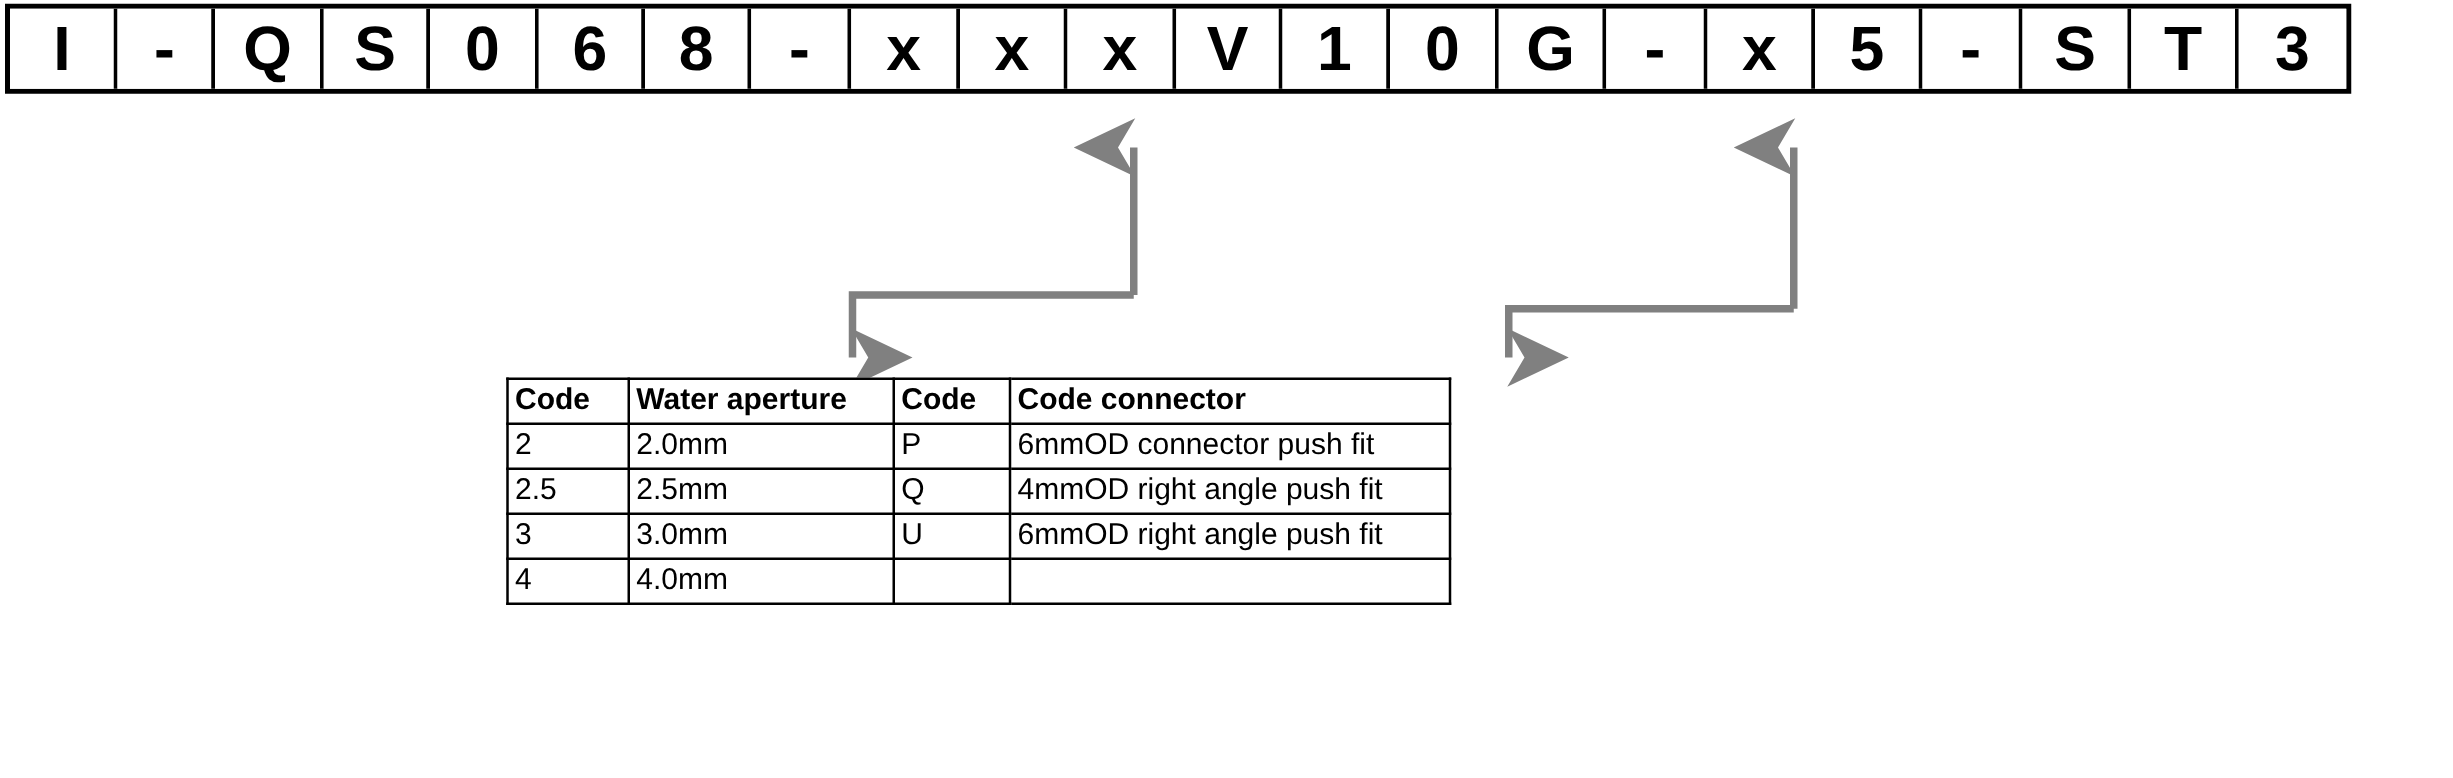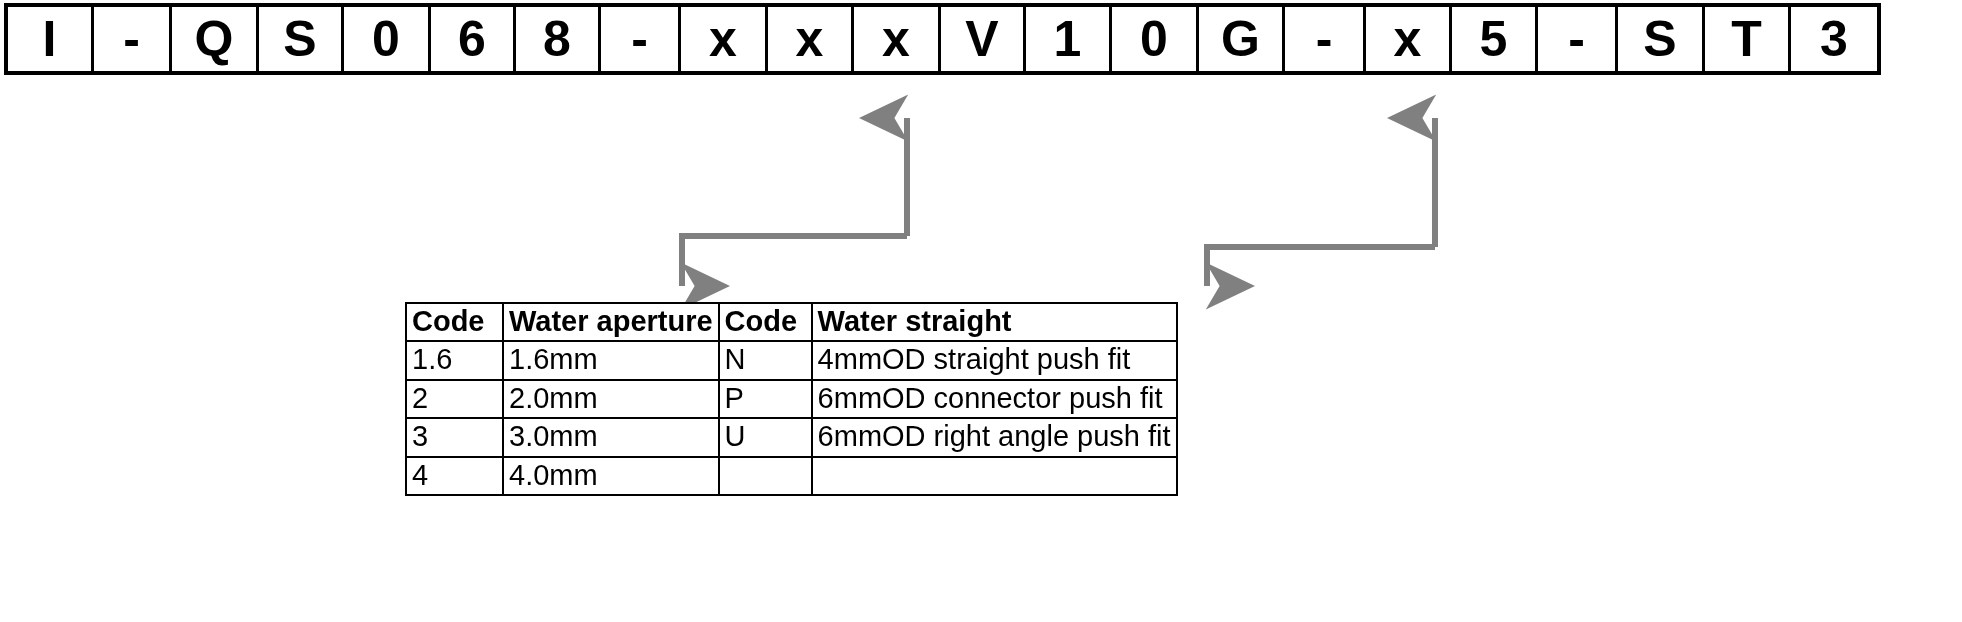--- a/index.html
+++ b/index.html
@@ -60,21 +60,21 @@
     position: absolute;
     left: 405px;
     top: 302px;
     border-collapse: collapse;
     background: #ffffff;
     table-layout: fixed;
   }
   #options-table td, #options-table th {
     border: 2px solid #000000;
     padding: 1px 5px 3px 5px;
-    font-size: 29px;
+    font-size: 24px;
     line-height: 1.12;
     font-family: "Liberation Sans", sans-serif;
     text-align: left;
     vertical-align: middle;
     height: 36px;
     box-sizing: border-box;
     color: #000000;
     white-space: nowrap;
   }
   #options-table th {
@@ -135,35 +135,35 @@
       <path d="M 1435 247 L 1207 247 L 1207 286" stroke="#808080" stroke-width="6" fill="none" marker-end="url(#arrowhead-down)"></path>
     </g>
   </svg>
 
   <table id="options-table">
     <thead>
       <tr>
         <th class="col-code-a">Code</th>
         <th class="col-aper">Water aperture</th>
         <th class="col-code-b">Code</th>
-        <th class="col-water">Water straight</th>
+        <th class="col-water">Code connector</th>
       </tr>
     </thead>
     <tbody>
-      <tr>
-        <td>1.6</td>
-        <td>1.6mm</td>
-        <td>N</td>
-        <td>4mmOD straight push fit</td>
-      </tr>
       <tr>
         <td>2</td>
         <td>2.0mm</td>
         <td>P</td>
         <td>6mmOD connector push fit</td>
+      </tr>
+      <tr>
+        <td>2.5</td>
+        <td>2.5mm</td>
+        <td>Q</td>
+        <td>4mmOD right angle push fit</td>
       </tr>
       <tr>
         <td>3</td>
         <td>3.0mm</td>
         <td>U</td>
         <td>6mmOD right angle push fit</td>
       </tr>
       <tr>
         <td>4</td>
         <td>4.0mm</td>

